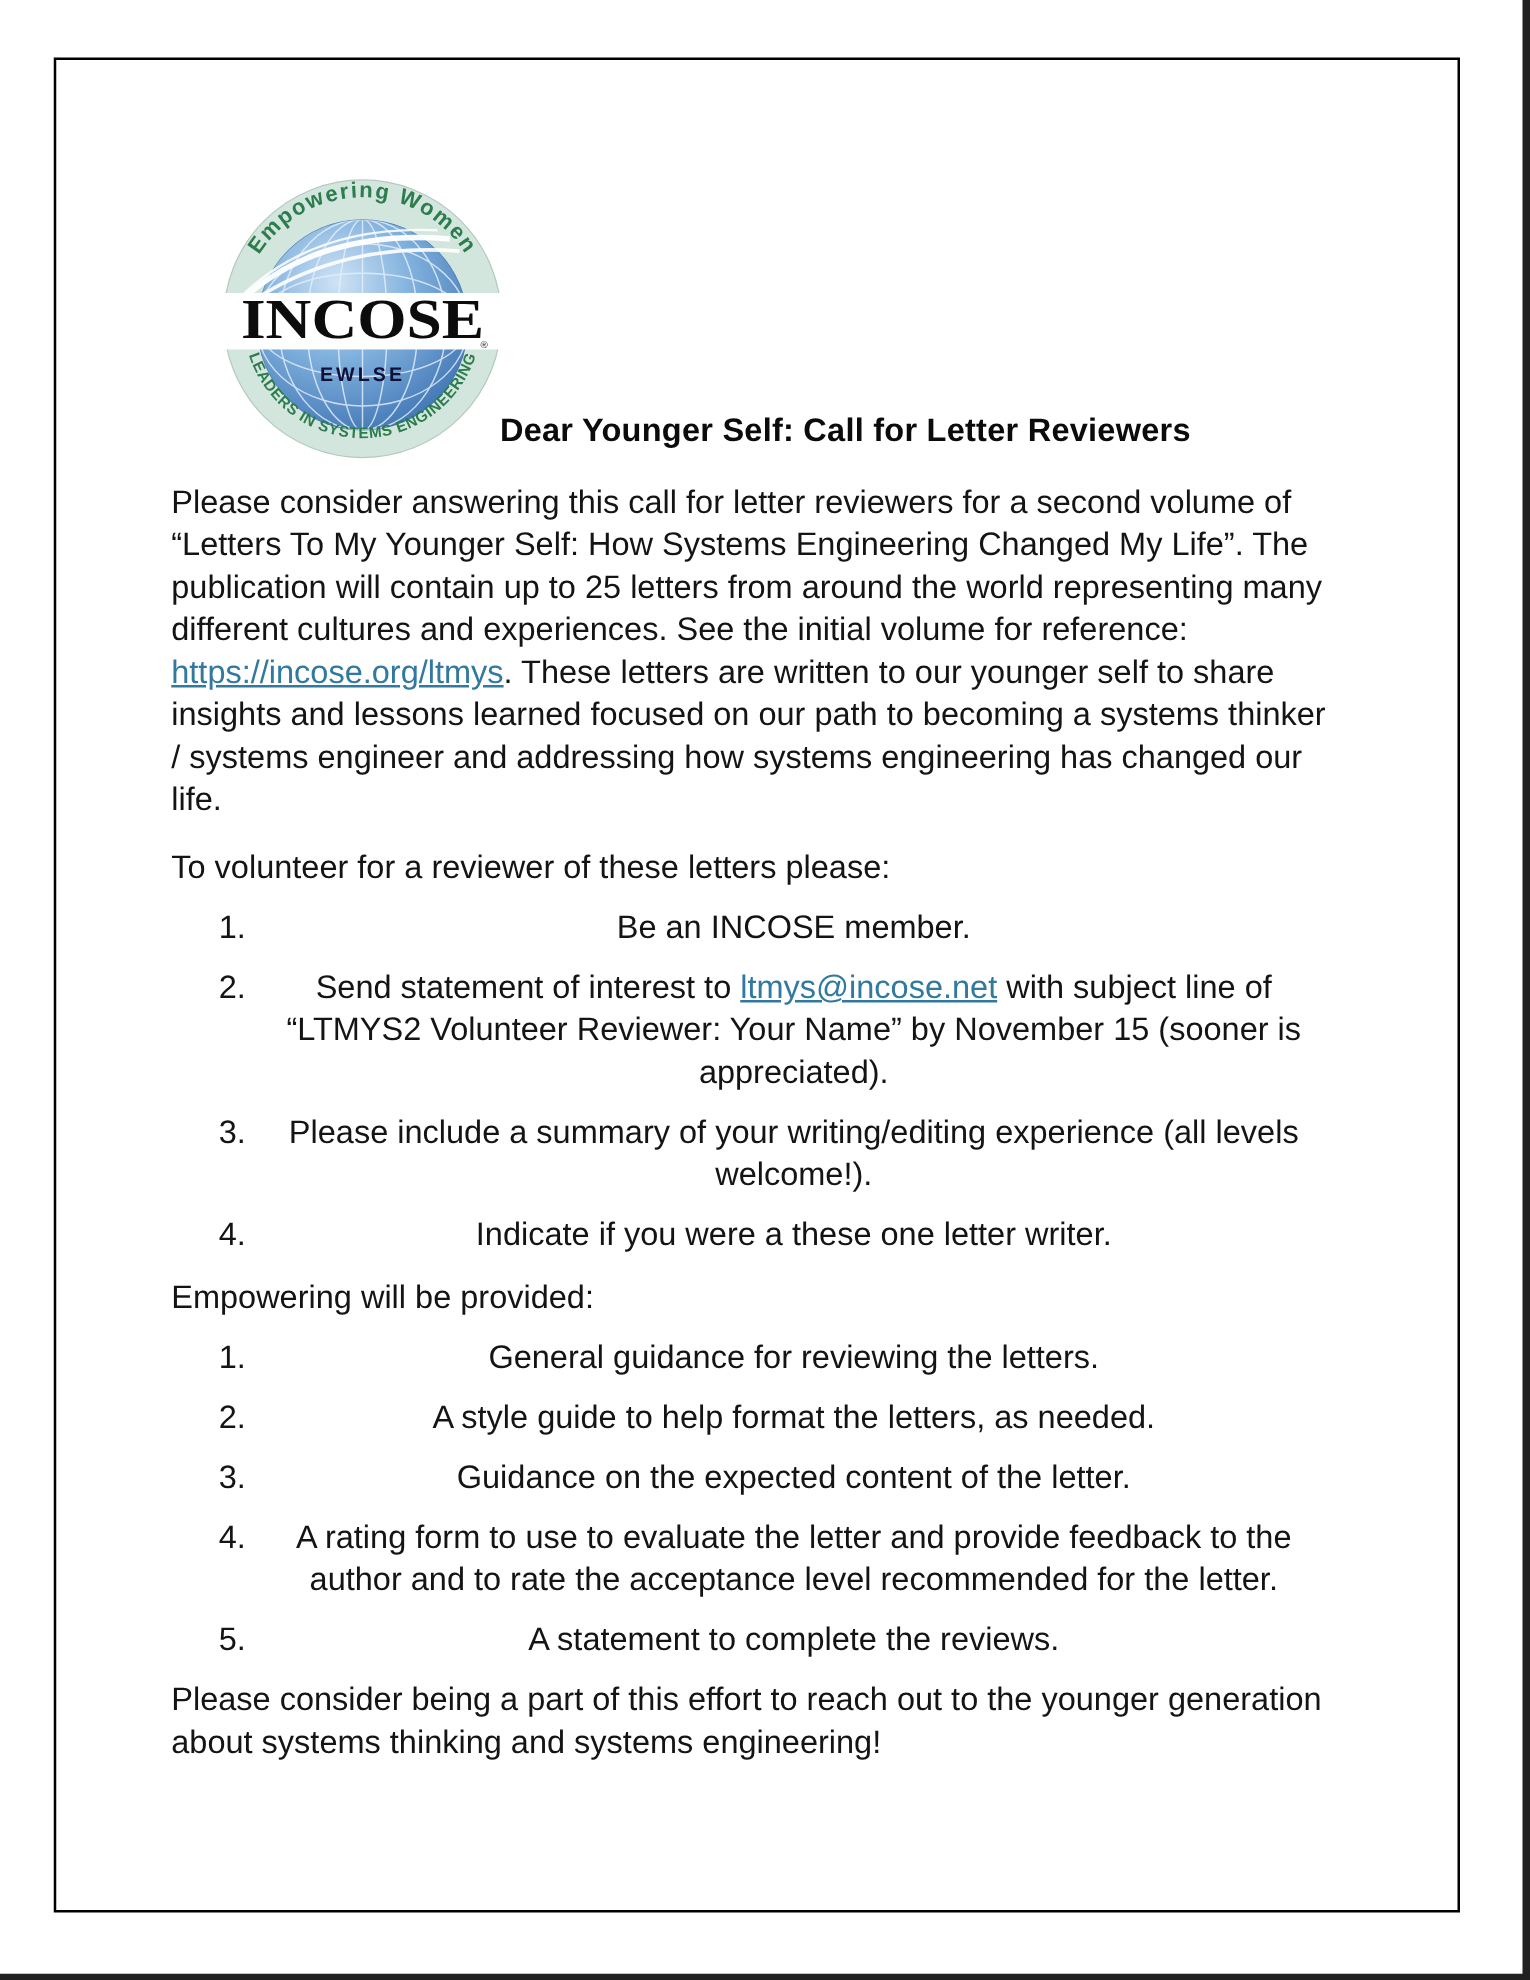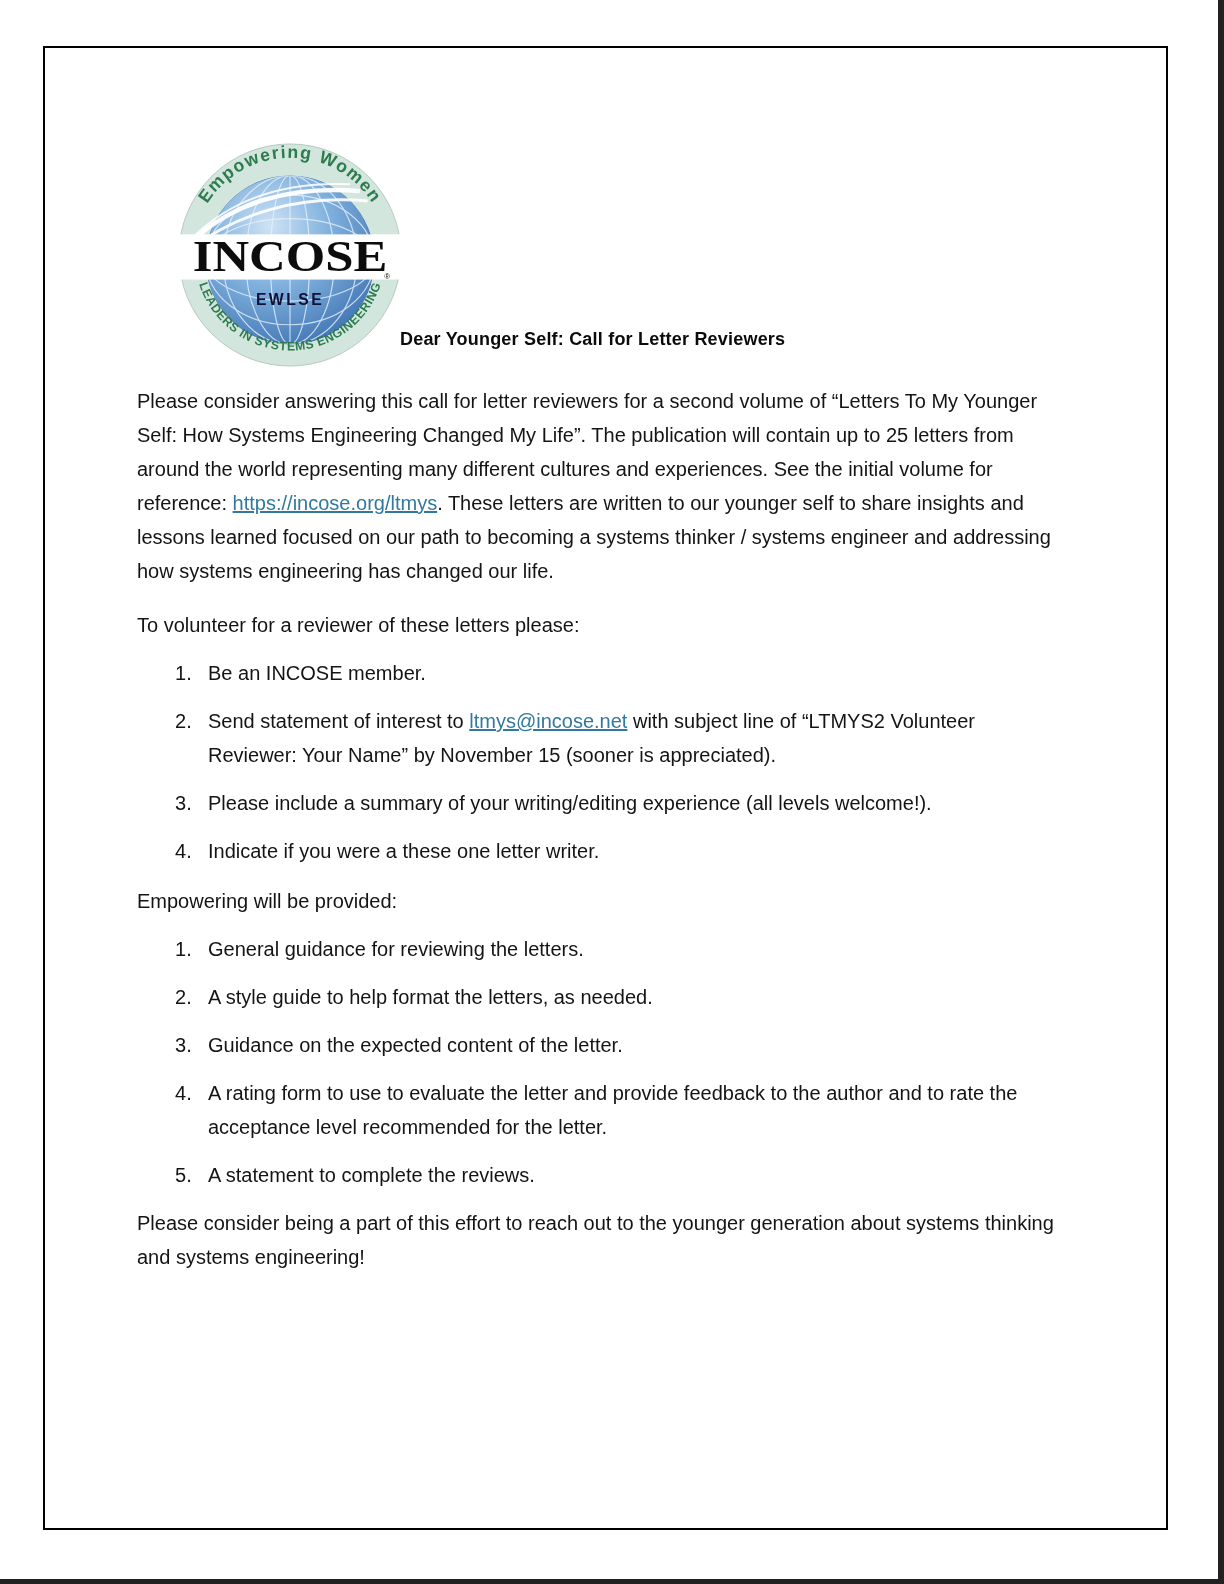--- a/index.html
+++ b/index.html
@@ -11,35 +11,35 @@
     position:absolute;left:43px;top:46px;width:1125px;height:1484px;
     border:2px solid #000000;background:#ffffff;box-sizing:border-box;
   }
   .edge-right{position:absolute;right:0;top:0;width:6px;height:100%;background:#212121;}
   .edge-bottom{position:absolute;left:0;bottom:0;width:100%;height:5px;background:#212121;}
 
   .logo{position:absolute;left:177px;top:142px;width:226px;height:226px;}
 
   .doc-title{
     position:absolute;left:400px;top:329px;width:720px;
-    font-size:18px;font-weight:700;color:#0b0b0b;letter-spacing:.2px;
+    font-size:26px;font-weight:700;color:#0b0b0b;letter-spacing:.2px;
   }
 
   .content{
     position:absolute;left:137px;top:384px;width:925px;
-    font-size:20px;line-height:34px;color:#141414;
+    font-size:26px;line-height:34px;color:#141414;
   }
   .content p{margin:0 0 20px 0;}
   .content p.tight{margin-bottom:14px;margin-top:16px;}
   .content p.pre{white-space:pre-wrap;}
   .content ol{
     list-style:none;margin:0 0 6px 38px;padding:0;counter-reset:item;
   }
   .content ol li{
-    counter-increment:item;position:relative;padding-left:33px;margin:0 0 14px 0;
+    counter-increment:item;position:relative;padding-left:33px;margin:0 0 14px 0;text-align:center;
   }
   .content ol li::before{
     content:counter(item) ".";position:absolute;left:0;top:0;
   }
   a.doclink{color:#31799e;text-decoration:underline;cursor:pointer;}
 </style>
 </head>
 <body>
 
 <div class="screen">

